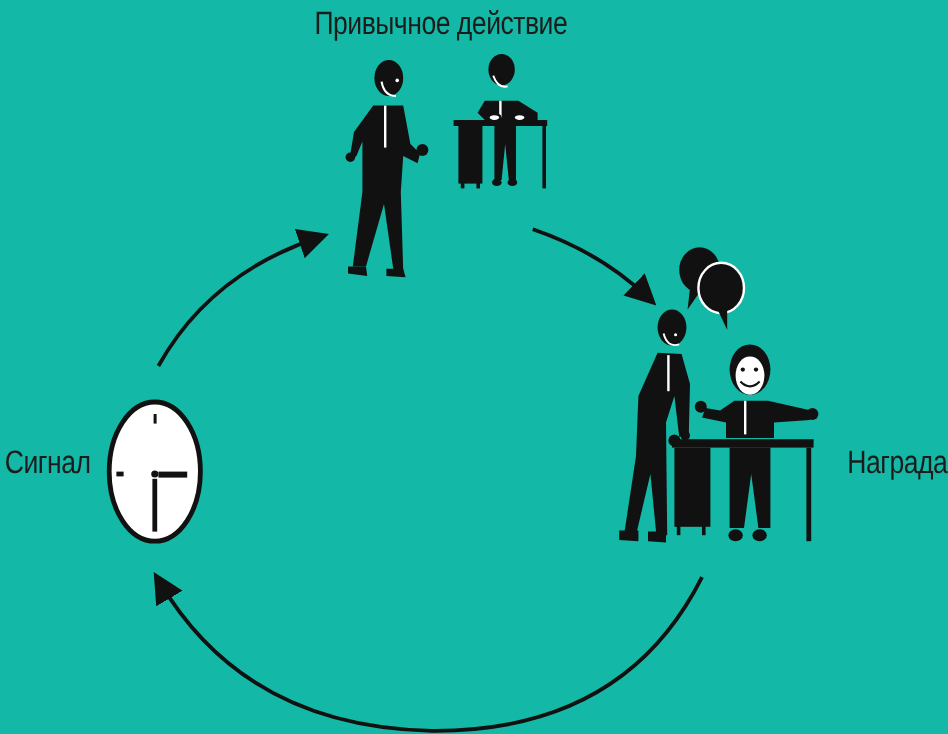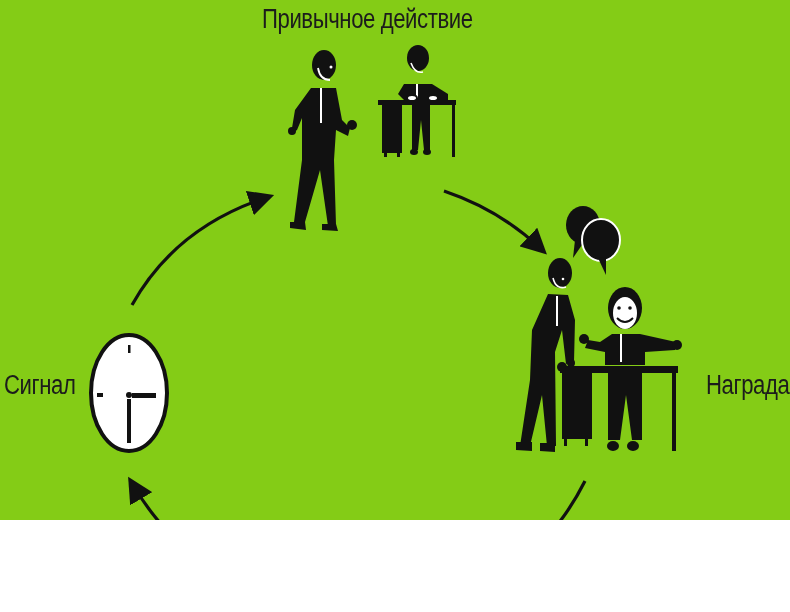--- a/index.html
+++ b/index.html
@@ -3,22 +3,22 @@
   <meta charset="utf-8">
   <style>
     html, body {
       margin: 0;
       padding: 0;
       background: #ffffff;
     }
     .canvas {
       position: relative;
       width: 790px;
-      height: 520px;
-      background: #84cc16;
+      height: 612px;
+      background: #14b8a6;
       overflow: hidden;
       font-family: "Liberation Sans", "DejaVu Sans", sans-serif;
       color: #1a1a1a;
     }
     .label {
       position: absolute;
       font-size: 27px;
       letter-spacing: -0.5px;
       white-space: nowrap;
       transform: scaleX(0.82);

